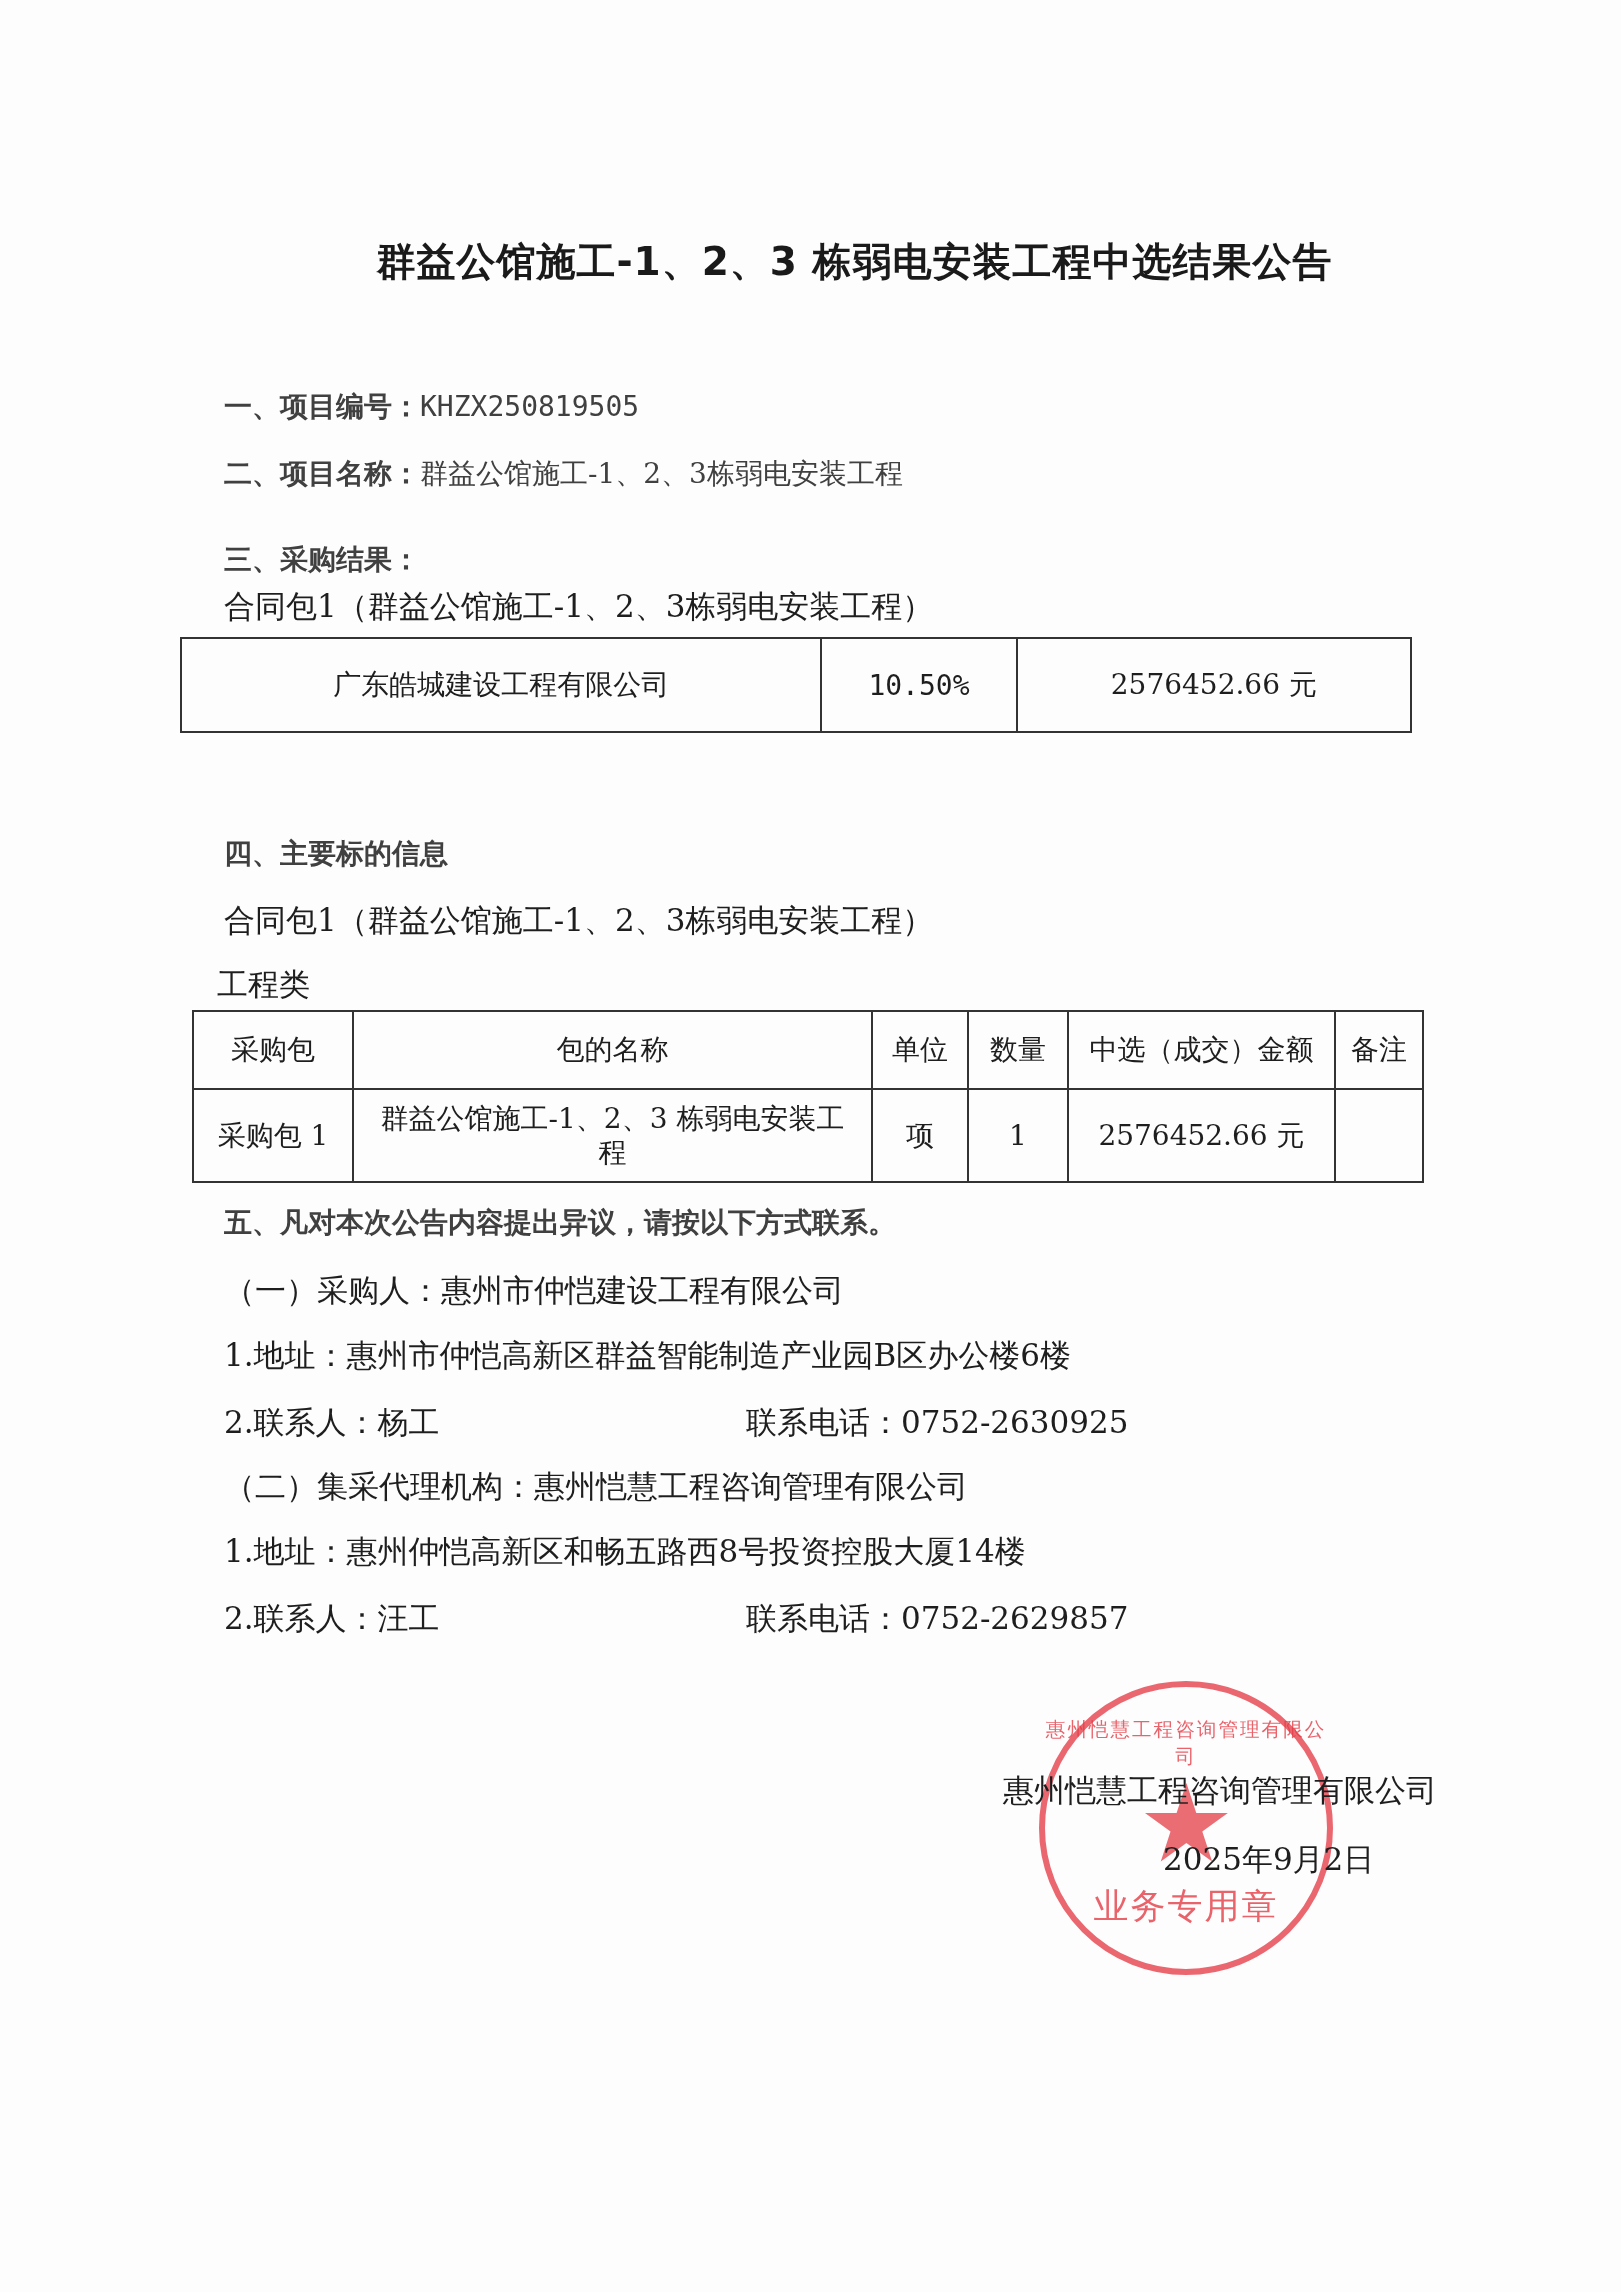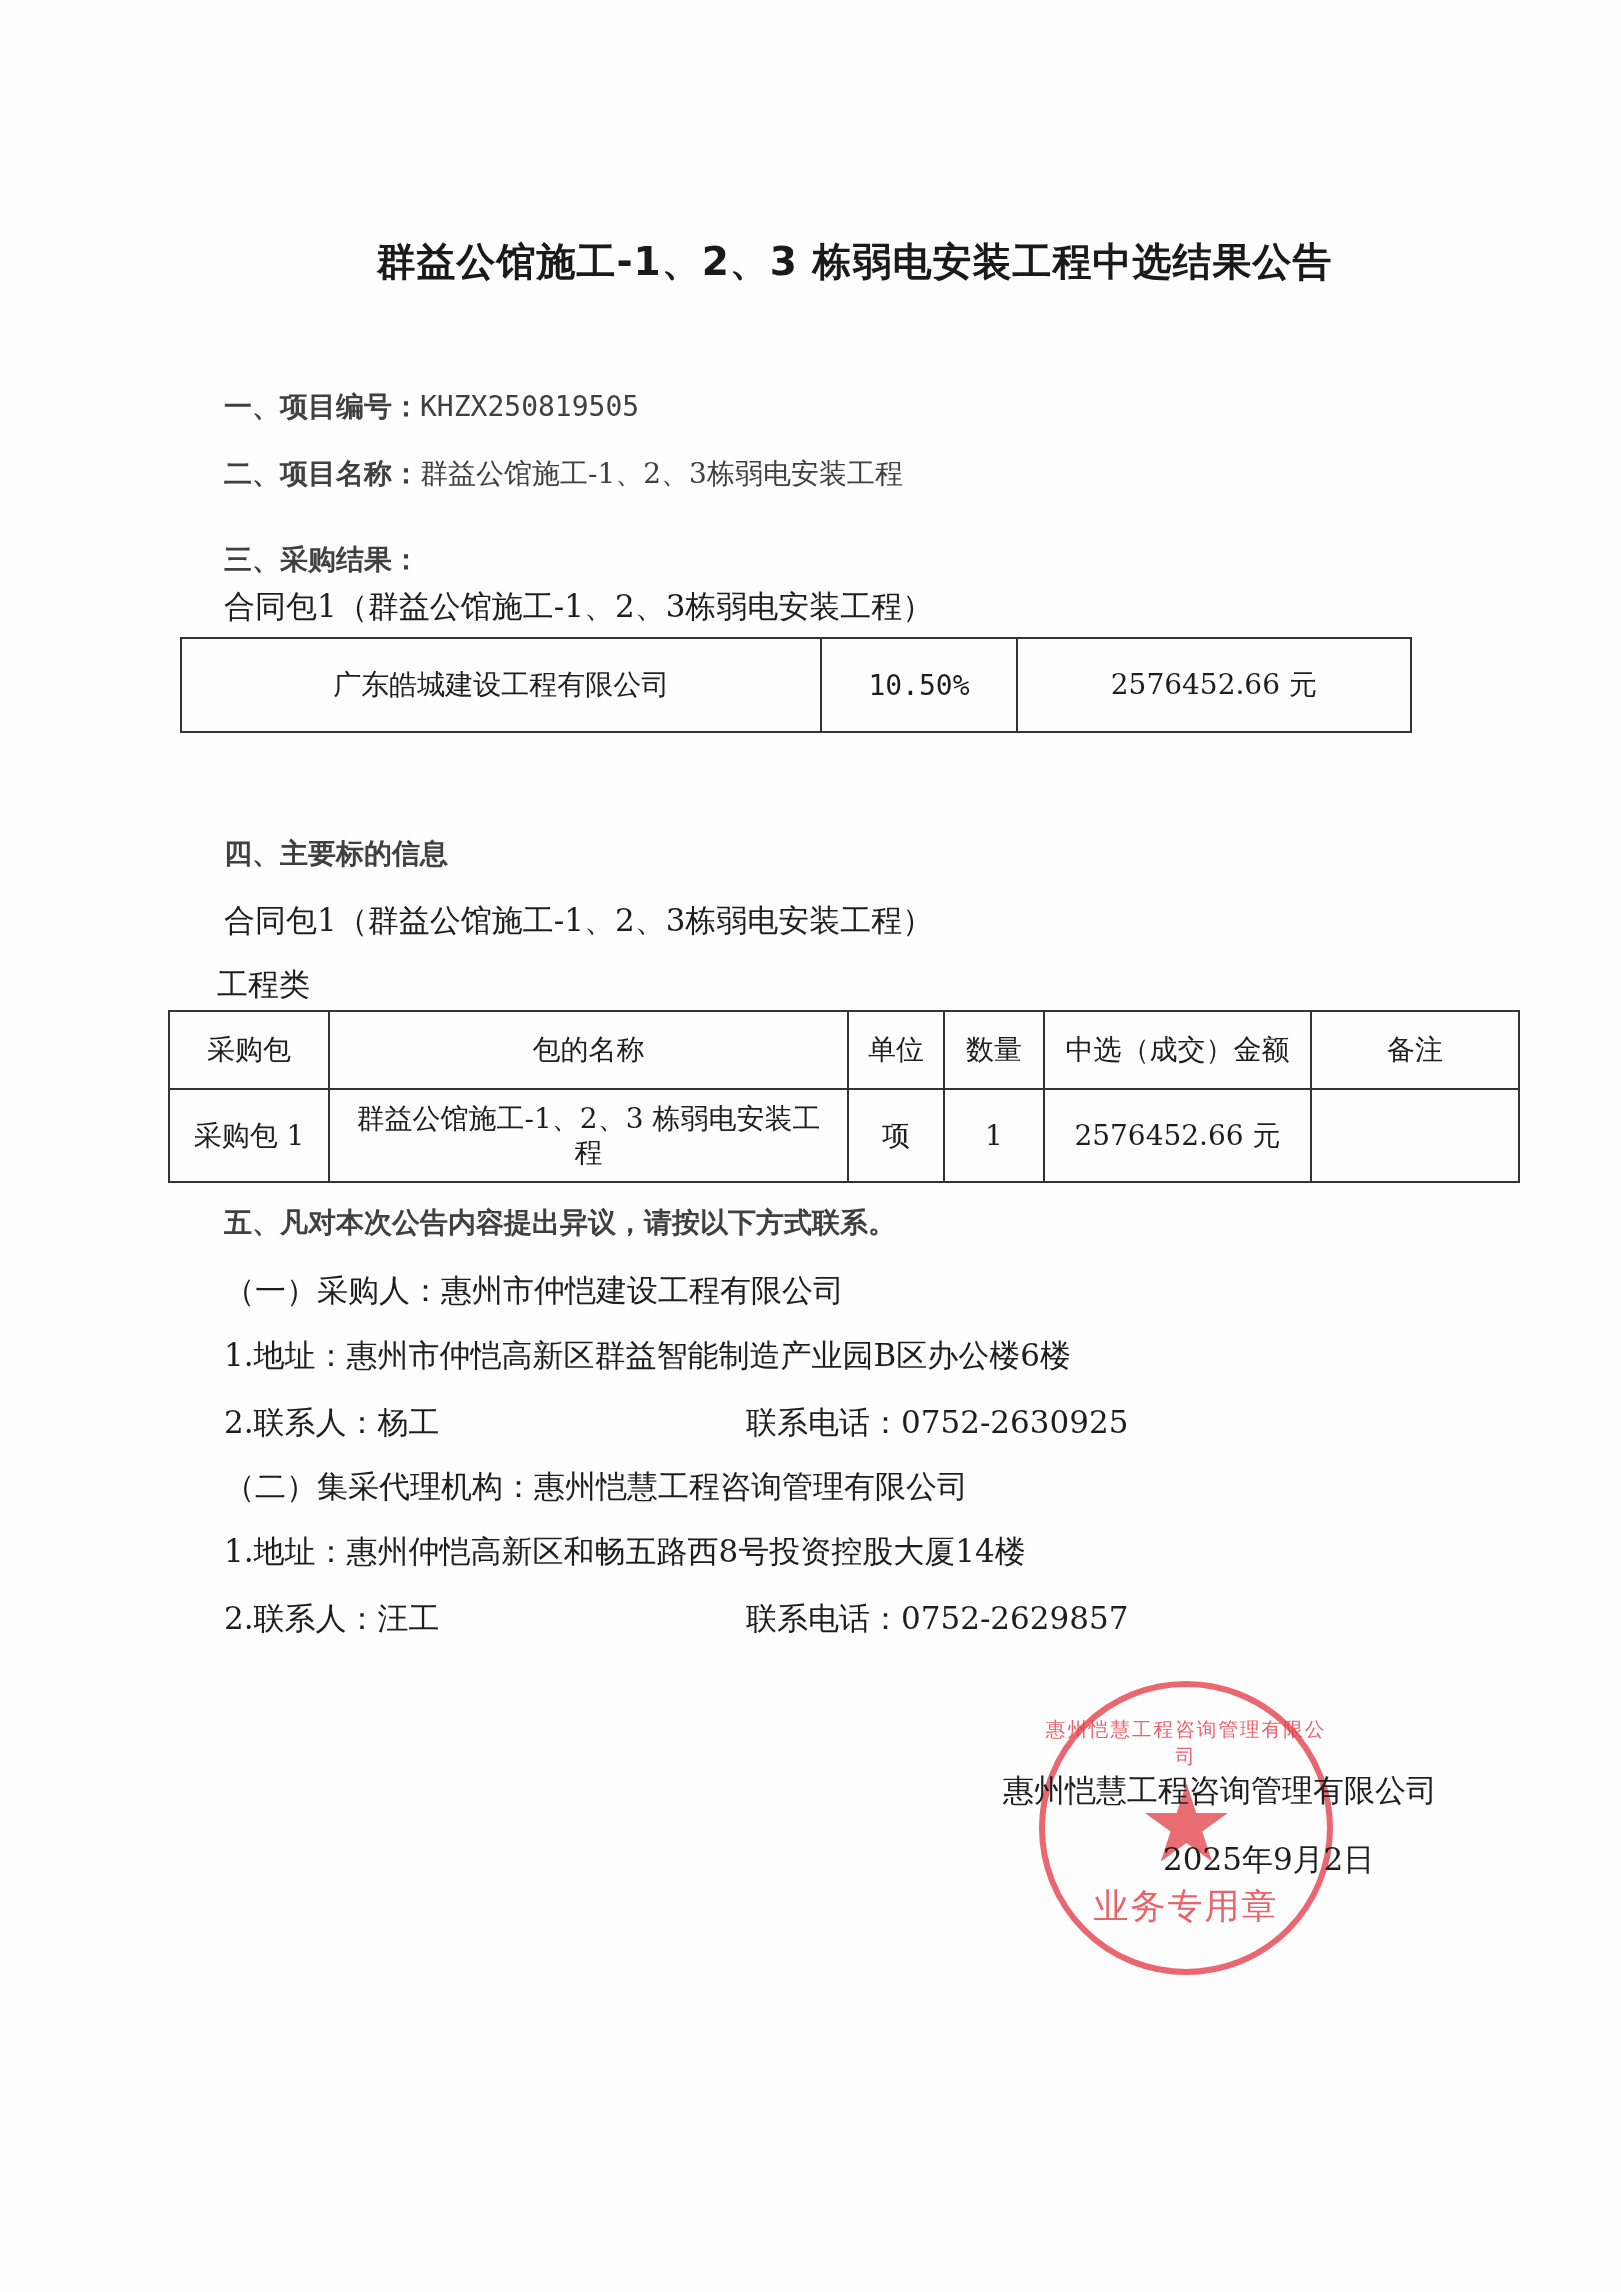--- a/index.html
+++ b/index.html
@@ -43,21 +43,21 @@
     <td class="mono">10.50%</td>
     <td>2576452.66 元</td>
   </tr>
 </tbody>
   </table>
 
 <div class="abs h" style="left:180px;top:835px;">四、主要标的信息</div>
 <div class="abs p" style="left:180px;top:900px;">合同包1（群益公馆施工-1、2、3栋弱电安装工程）</div>
 <div class="abs p" style="left:173px;top:964px;">工程类</div>
 
-<table style="left:168px;top:1010px;width:1352px;">
+<table style="left:192px;top:1010px;width:1232px;">
   <tbody>
       <tr style="height:78px;">
     <th style="width:158px;">采购包</th>
     <th style="width:517px;">包的名称</th>
     <th style="width:94px;">单位</th>
     <th style="width:98px;">数量</th>
     <th style="width:265px;">中选（成交）金额</th>
     <th>备注</th>
   </tr>
   <tr style="height:93px;">

